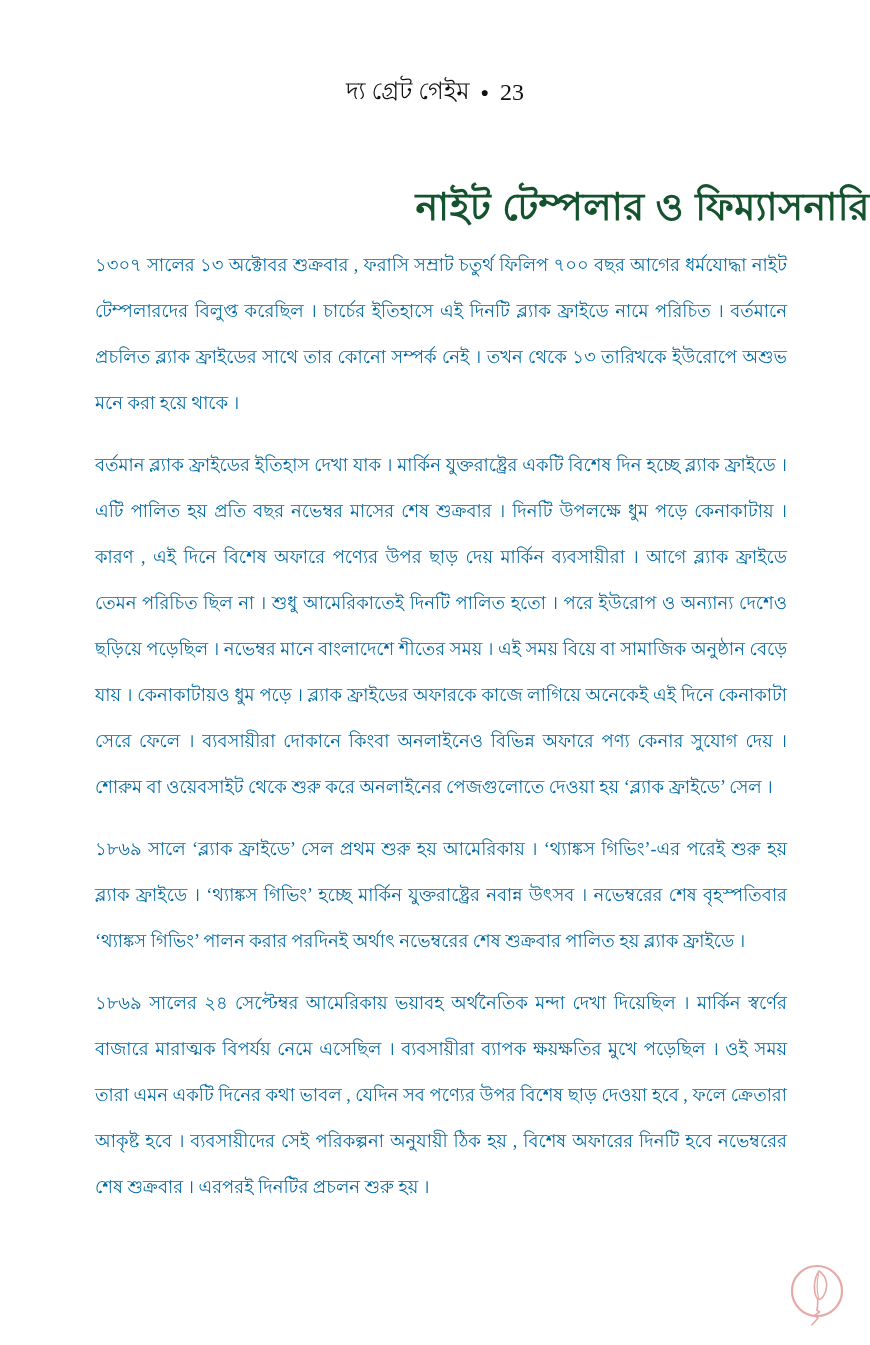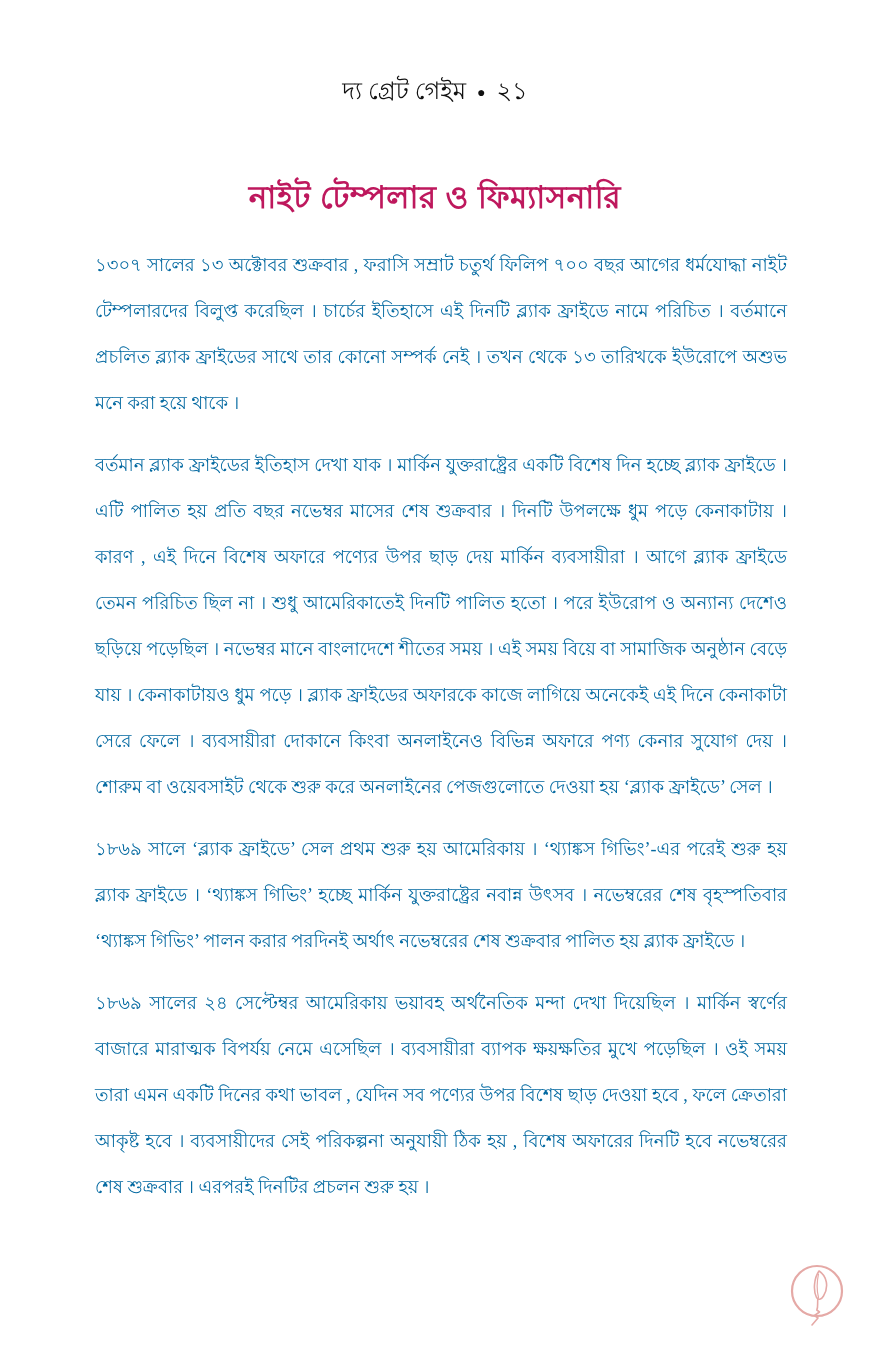--- a/index.html
+++ b/index.html
@@ -35,25 +35,25 @@
     line-height: 1;
     position: relative;
     top: 1px;
     color: #101010;
   }
   .chapter-title {
     position: absolute;
     top: 152px;
     left: 0;
     right: 0;
-    text-align: center;
-    font-size: 31px;
+    text-align: right;
+    font-size: 38px;
     font-weight: bold;
     letter-spacing: 0.5px;
-    color: #be185d;
+    color: #14532d;
     font-family: "Liberation Sans", "DejaVu Sans", sans-serif;
   }
   .body-text {
     position: absolute;
     top: 242px;
     left: 95px;
     width: 692px;
     font-size: 18px;
     line-height: 46px;
     text-align: justify;
@@ -79,21 +79,21 @@
   }
 </style>
 </head>
 <body>
 
 <div class="page">
 
   <div class="running-header">
     <span>দ্য গ্রেট গেইম</span>
     <span class="hdr-bullet">●</span>
-    <span>২১</span>
+    <span>23</span>
   </div>
 
   <h1 class="chapter-title">নাইট টেম্পলার ও ফিম্যাসনারি</h1>
 
   <div class="body-text">
     <p>১৩০৭ সালের ১৩ অক্টোবর শুক্রবার&nbsp;, ফরাসি সম্রাট চতুর্থ ফিলিপ ৭০০ বছর আগের ধর্মযোদ্ধা নাইট টেম্পলারদের বিলুপ্ত করেছিল&nbsp;। চার্চের ইতিহাসে এই দিনটি ব্ল্যাক ফ্রাইডে নামে পরিচিত&nbsp;। বর্তমানে প্রচলিত ব্ল্যাক ফ্রাইডের সাথে তার কোনো সম্পর্ক নেই&nbsp;। তখন থেকে ১৩ তারিখকে ইউরোপে অশুভ মনে করা হয়ে থাকে&nbsp;।</p>
     <p>বর্তমান ব্ল্যাক ফ্রাইডের ইতিহাস দেখা যাক&nbsp;। মার্কিন যুক্তরাষ্ট্রের একটি বিশেষ দিন হচ্ছে ব্ল্যাক ফ্রাইডে&nbsp;। এটি পালিত হয় প্রতি বছর নভেম্বর মাসের শেষ শুক্রবার&nbsp;। দিনটি উপলক্ষে ধুম পড়ে কেনাকাটায়&nbsp;। কারণ&nbsp;, এই দিনে বিশেষ অফারে পণ্যের উপর ছাড় দেয় মার্কিন ব্যবসায়ীরা&nbsp;। আগে ব্ল্যাক ফ্রাইডে তেমন পরিচিত ছিল না&nbsp;। শুধু আমেরিকাতেই দিনটি পালিত হতো&nbsp;। পরে ইউরোপ ও অন্যান্য দেশেও ছড়িয়ে পড়েছিল&nbsp;। নভেম্বর মানে বাংলাদেশে শীতের সময়&nbsp;। এই সময় বিয়ে বা সামাজিক অনুষ্ঠান বেড়ে যায়&nbsp;। কেনাকাটায়ও ধুম পড়ে&nbsp;। ব্ল্যাক ফ্রাইডের অফারকে কাজে লাগিয়ে অনেকেই এই দিনে কেনাকাটা সেরে ফেলে&nbsp;। ব্যবসায়ীরা দোকানে কিংবা অনলাইনেও বিভিন্ন অফারে পণ্য কেনার সুযোগ দেয়&nbsp;। শোরুম বা ওয়েবসাইট থেকে শুরু করে অনলাইনের পেজগুলোতে দেওয়া হয় ‘ব্ল্যাক ফ্রাইডে’ সেল&nbsp;।</p>
     <p>১৮৬৯ সালে ‘ব্ল্যাক ফ্রাইডে’ সেল প্রথম শুরু হয় আমেরিকায়&nbsp;। ‘থ্যাঙ্কস গিভিং’-এর পরেই শুরু হয় ব্ল্যাক ফ্রাইডে&nbsp;। ‘থ্যাঙ্কস গিভিং’ হচ্ছে মার্কিন যুক্তরাষ্ট্রের নবান্ন উৎসব&nbsp;। নভেম্বরের শেষ বৃহস্পতিবার ‘থ্যাঙ্কস গিভিং’ পালন করার পরদিনই অর্থাৎ নভেম্বরের শেষ শুক্রবার পালিত হয় ব্ল্যাক ফ্রাইডে&nbsp;।</p>
     <p>১৮৬৯ সালের ২৪ সেপ্টেম্বর আমেরিকায় ভয়াবহ অর্থনৈতিক মন্দা দেখা দিয়েছিল&nbsp;। মার্কিন স্বর্ণের বাজারে মারাত্মক বিপর্যয় নেমে এসেছিল&nbsp;। ব্যবসায়ীরা ব্যাপক ক্ষয়ক্ষতির মুখে পড়েছিল&nbsp;। ওই সময় তারা এমন একটি দিনের কথা ভাবল&nbsp;, যেদিন সব পণ্যের উপর বিশেষ ছাড় দেওয়া হবে&nbsp;, ফলে ক্রেতারা আকৃষ্ট হবে&nbsp;। ব্যবসায়ীদের সেই পরিকল্পনা অনুযায়ী ঠিক হয়&nbsp;, বিশেষ অফারের দিনটি হবে নভেম্বরের শেষ শুক্রবার&nbsp;। এরপরই দিনটির প্রচলন শুরু হয়&nbsp;।</p>
   </div>

